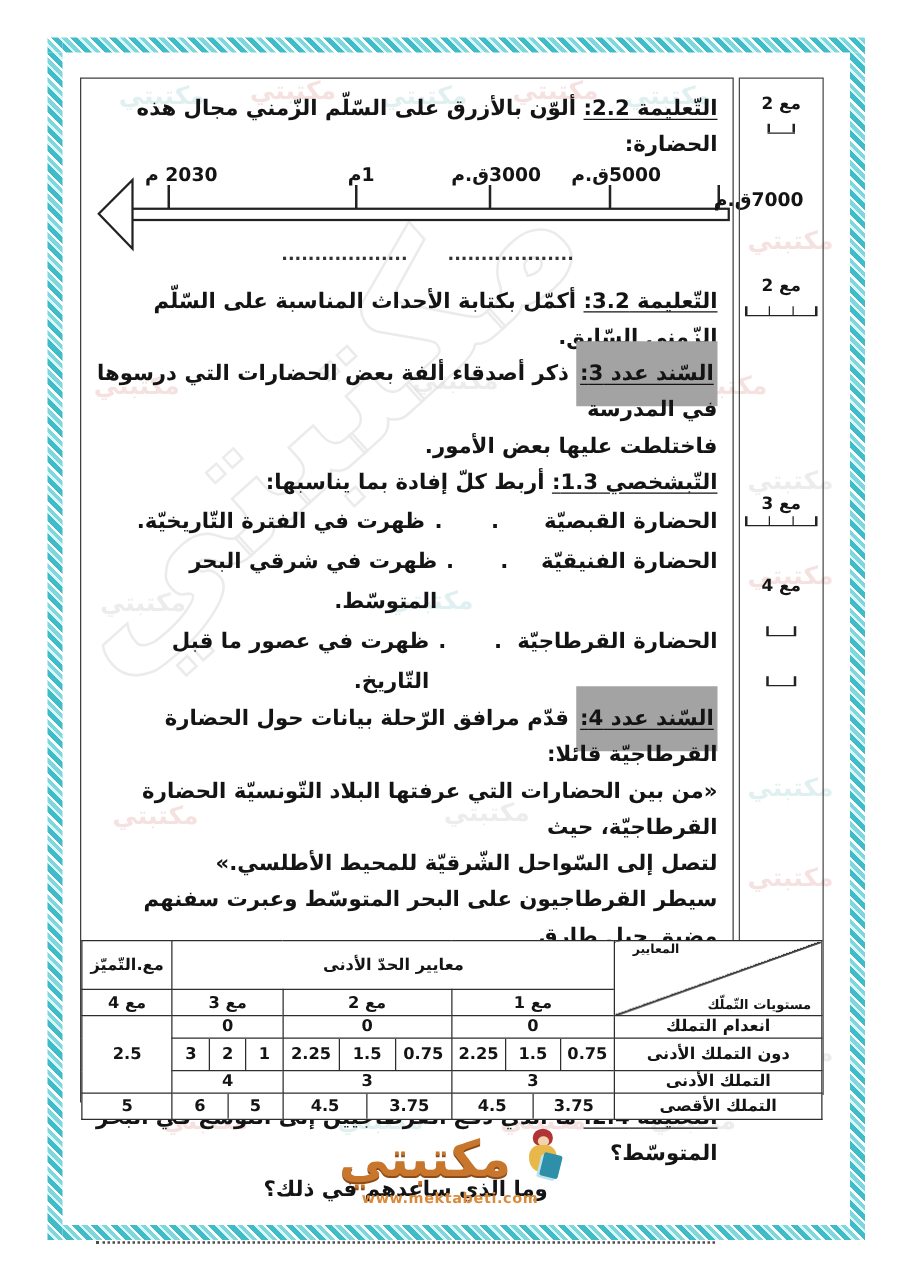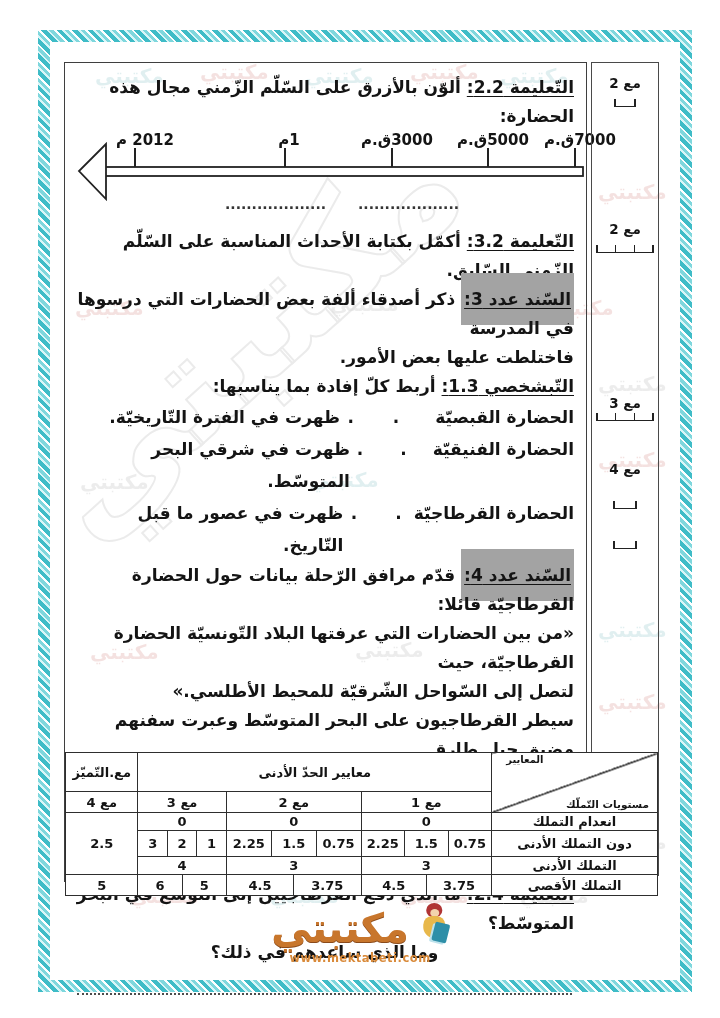--- a/index.html
+++ b/index.html
@@ -198,25 +198,25 @@
     <div class="timeline">
       <svg width="510" height="90" viewBox="0 0 510 90">
         <rect x="30" y="34" width="478" height="9" fill="#ffffff" stroke="#222" stroke-width="1.8"></rect>
         <polygon points="31,11 31,66 4,38" fill="#ffffff" stroke="#222" stroke-width="1.8"></polygon>
         <line x1="500" y1="15" x2="500" y2="34" stroke="#222" stroke-width="2"></line>
         <line x1="413" y1="15" x2="413" y2="34" stroke="#222" stroke-width="2"></line>
         <line x1="317" y1="15" x2="317" y2="34" stroke="#222" stroke-width="2"></line>
         <line x1="210" y1="15" x2="210" y2="34" stroke="#222" stroke-width="2"></line>
         <line x1="60" y1="15" x2="60" y2="34" stroke="#222" stroke-width="2"></line>
       </svg>
-      <div class="tl-label" style="left:505px;">7000ق.م</div>
+      <div class="tl-label" style="left:532px;margin-top:20px;">7000ق.م</div>
       <div class="tl-label" style="left:418px;">5000ق.م</div>
       <div class="tl-label" style="left:322px;">3000ق.م</div>
       <div class="tl-label" style="left:214px;">1م</div>
-      <div class="tl-label" style="left:70px;">2012 م</div>
+      <div class="tl-label" style="left:70px;">2030 م</div>
       <div class="tl-dots" style="left:150px; width:100px;">....................</div>
       <div class="tl-dots" style="left:283px; width:100px;">....................</div>
     </div>
 
     <div>
       <span class="u">التّعليمة 3.2:</span><span> أكمّل بكتابة الأحداث المناسبة على السّلّم الزّمني السّابق.</span>
     </div>
 
     <div>
       <span class="hl">السّند عدد 3:</span><span> ذكر أصدقاء ألفة بعض الحضارات التي درسوها في المدرسة</span>

